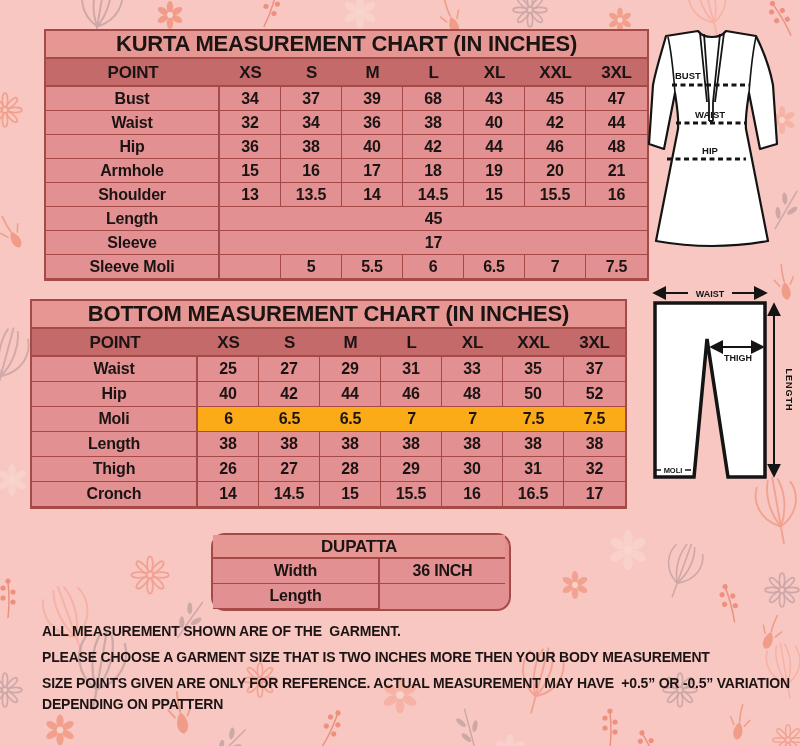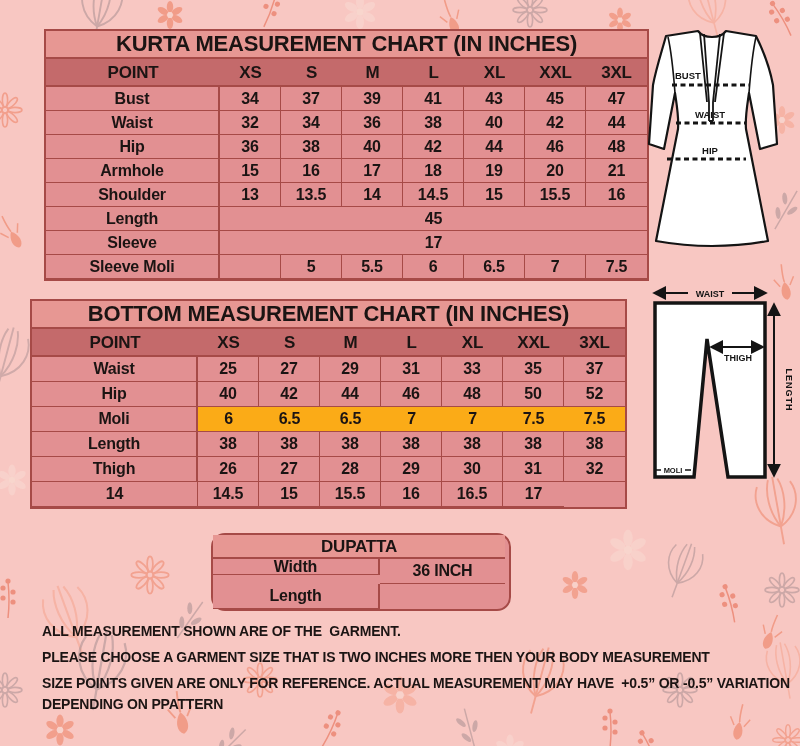--- a/index.html
+++ b/index.html
@@ -507,21 +507,21 @@
       <div class="t-head" style="height: 28px;">S</div>
       <div class="t-head" style="height: 28px;">M</div>
       <div class="t-head" style="height: 28px;">L</div>
       <div class="t-head" style="height: 28px;">XL</div>
       <div class="t-head" style="height: 28px;">XXL</div>
       <div class="t-head" style="height: 28px;">3XL</div>
       <div class="t-label" style="height: 24px;">Bust</div>
       <div class="t-cell" style="height: 24px;">34</div>
       <div class="t-cell" style="height: 24px;">37</div>
       <div class="t-cell" style="height: 24px;">39</div>
-      <div class="t-cell" style="height: 24px;">41</div>
+      <div class="t-cell" style="height: 24px;">68</div>
       <div class="t-cell" style="height: 24px;">43</div>
       <div class="t-cell" style="height: 24px;">45</div>
       <div class="t-cell last" style="height: 24px;">47</div>
       <div class="t-label" style="height: 24px;">Waist</div>
       <div class="t-cell" style="height: 24px;">32</div>
       <div class="t-cell" style="height: 24px;">34</div>
       <div class="t-cell" style="height: 24px;">36</div>
       <div class="t-cell" style="height: 24px;">38</div>
       <div class="t-cell" style="height: 24px;">40</div>
       <div class="t-cell" style="height: 24px;">42</div>
@@ -607,32 +607,33 @@
       <div class="t-cell" style="height: 25px;">38</div>
       <div class="t-cell last" style="height: 25px;">38</div>
       <div class="t-label" style="height: 25px;">Thigh</div>
       <div class="t-cell" style="height: 25px;">26</div>
       <div class="t-cell" style="height: 25px;">27</div>
       <div class="t-cell" style="height: 25px;">28</div>
       <div class="t-cell" style="height: 25px;">29</div>
       <div class="t-cell" style="height: 25px;">30</div>
       <div class="t-cell" style="height: 25px;">31</div>
       <div class="t-cell last" style="height: 25px;">32</div>
+      <div class="t-label" style="height: 25px;">Cronch</div>
       <div class="t-cell" style="height: 25px;">14</div>
       <div class="t-cell" style="height: 25px;">14.5</div>
       <div class="t-cell" style="height: 25px;">15</div>
       <div class="t-cell" style="height: 25px;">15.5</div>
       <div class="t-cell" style="height: 25px;">16</div>
       <div class="t-cell" style="height: 25px;">16.5</div>
       <div class="t-cell last" style="height: 25px;">17</div>
     </section>
 
   <section class="chart dupatta" style="grid-template-columns: 167px 125px;">
       <div class="t-title" style="height: 24px;">DUPATTA</div>
-      <div class="t-label" style="height: 16px;">Width</div>
+      <div class="t-label" style="height: 25px;">Width</div>
       <div class="t-cell last" style="height: 25px;">36 INCH</div>
       <div class="t-label" style="height: 25px;">Length</div>
     </section>
 
   <svg id="fig-kurta" class="fig" width="140" height="250" viewBox="0 0 140 250">
     <path d="M52,9 C58,17 74,17 80,9 L110,14 C119,32 124,47 127,63 L131,122 L114,127 L103,71
              C101,85 99,95 100,107 L122,219 Q66,229 10,219 L32,107 C33,95 31,85 29,71
              L18,127 L3,122 L7,63 C10,47 15,32 20,14 Z" fill="#ffffff" stroke="#141414" stroke-width="2.2" stroke-linejoin="round"></path>
     <path d="M29,71 C27,45 25,28 22,15 M103,71 C105,45 107,28 110,15" fill="none" stroke="#141414" stroke-width="1.6"></path>
     <path d="M54,11 L61,80 M58,12 L63,80 M78,11 L69,80 M74,12 L67,80

